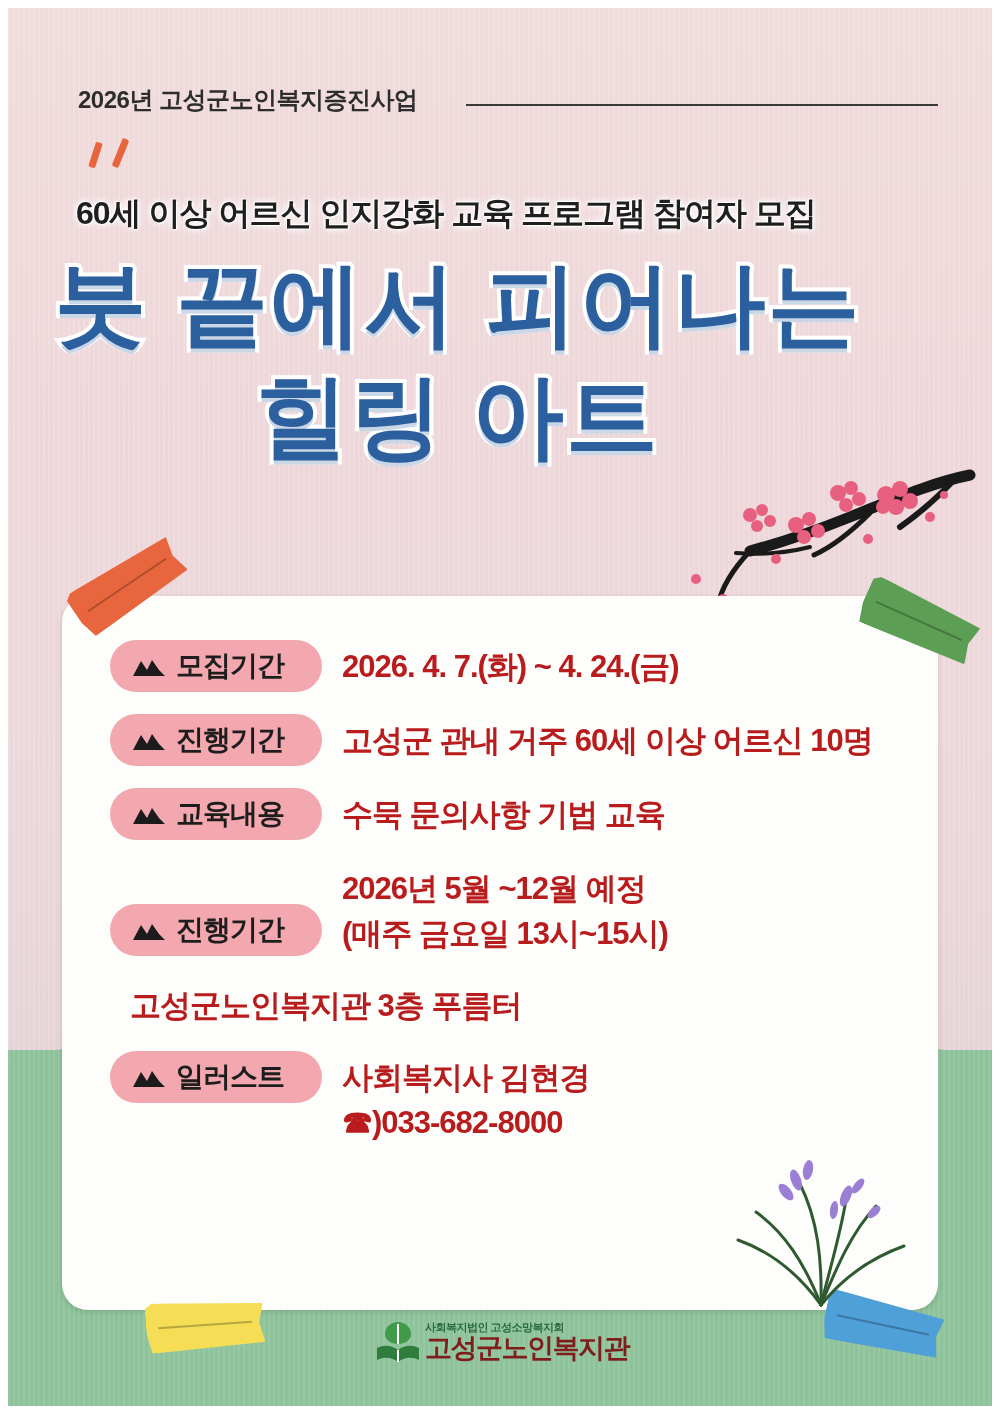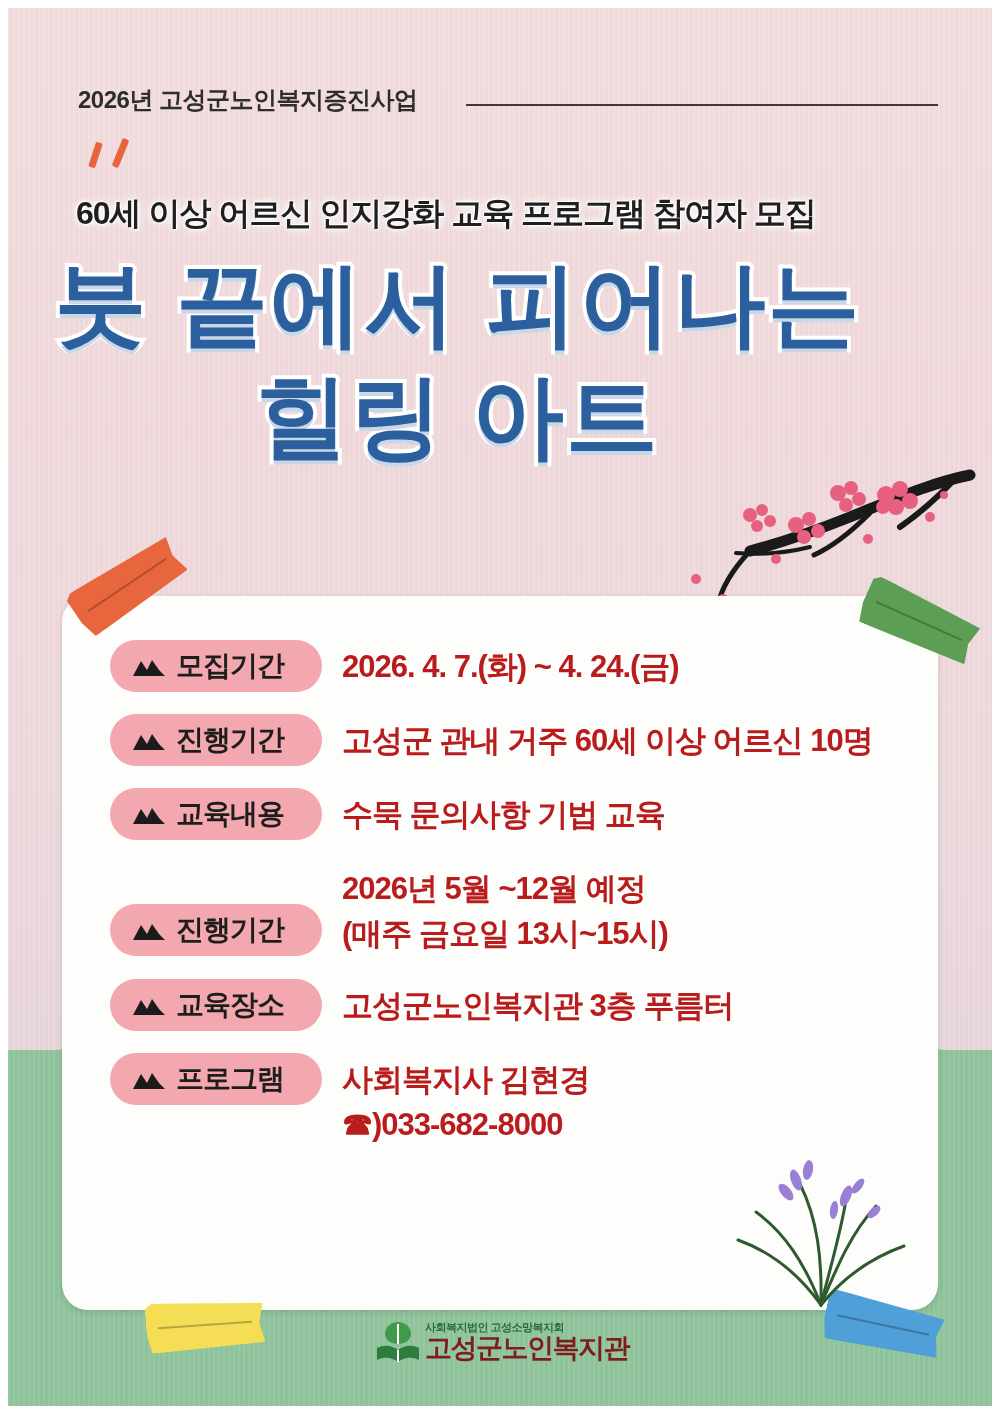--- a/index.html
+++ b/index.html
@@ -366,37 +366,31 @@
         </svg>
         <span class="pill-label">진행기간</span>
       </div>
       <div class="row-value">
         <span class="vline">2026년 5월 ~12월 예정</span>
         <span class="vline">(매주 금요일 13시~15시)</span>
       </div>
     </div>
 
     <div class="row">
-      <div class="pill">
-        <svg class="mtn" width="34" height="24" viewBox="0 0 34 24">
-          <path d="M1 22 L9 7 L15 16 L20 6 L27 16 L33 22 Z" fill="#1b1b1b"></path>
-        </svg>
-        <span class="pill-label">교육장소</span>
-      </div>
       <div class="row-value">
         <span class="vline">고성군노인복지관 3층 푸름터</span>
       </div>
     </div>
 
     <div class="row">
       <div class="pill">
         <svg class="mtn" width="34" height="24" viewBox="0 0 34 24">
           <path d="M1 22 L9 7 L15 16 L20 6 L27 16 L33 22 Z" fill="#1b1b1b"></path>
         </svg>
-        <span class="pill-label">프로그램</span>
+        <span class="pill-label">일러스트</span>
       </div>
       <div class="row-value">
         <span class="vline">사회복지사 김현경</span>
         <span class="vline">☎)033-682-8000</span>
       </div>
     </div>
 
   </div>
 
   <svg class="orchid" viewBox="0 0 190 170">

